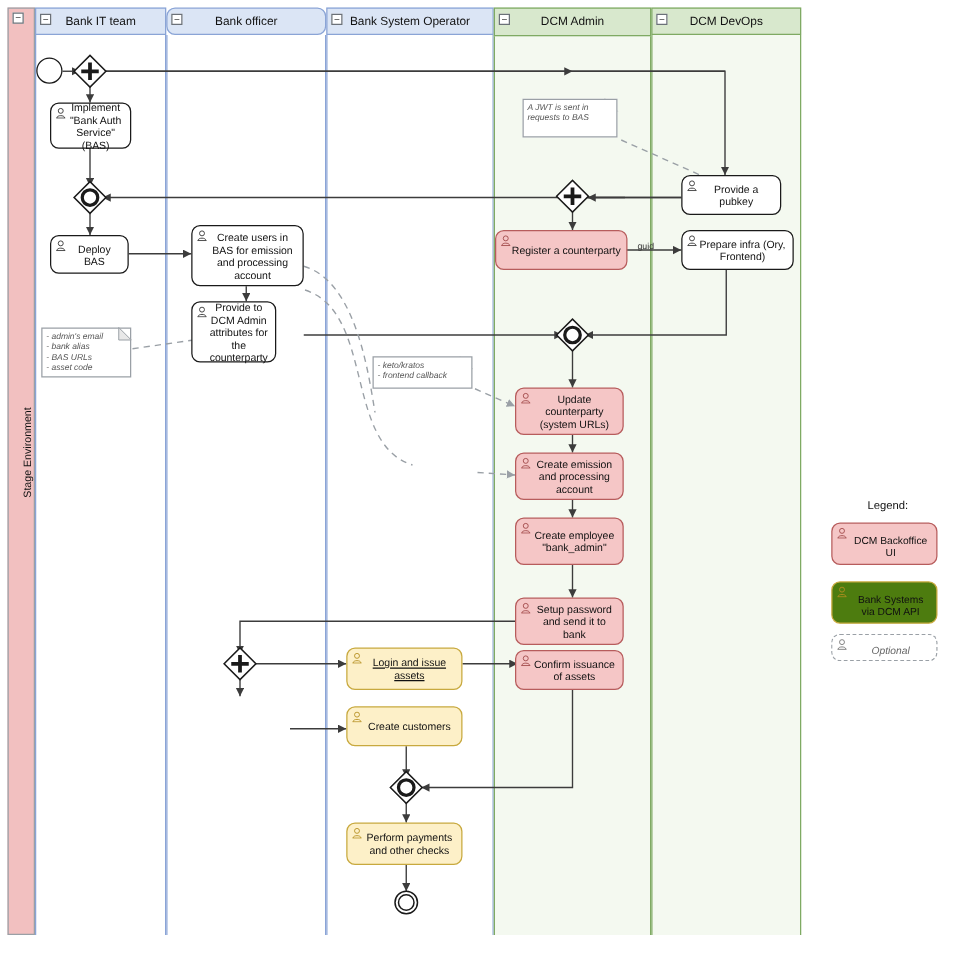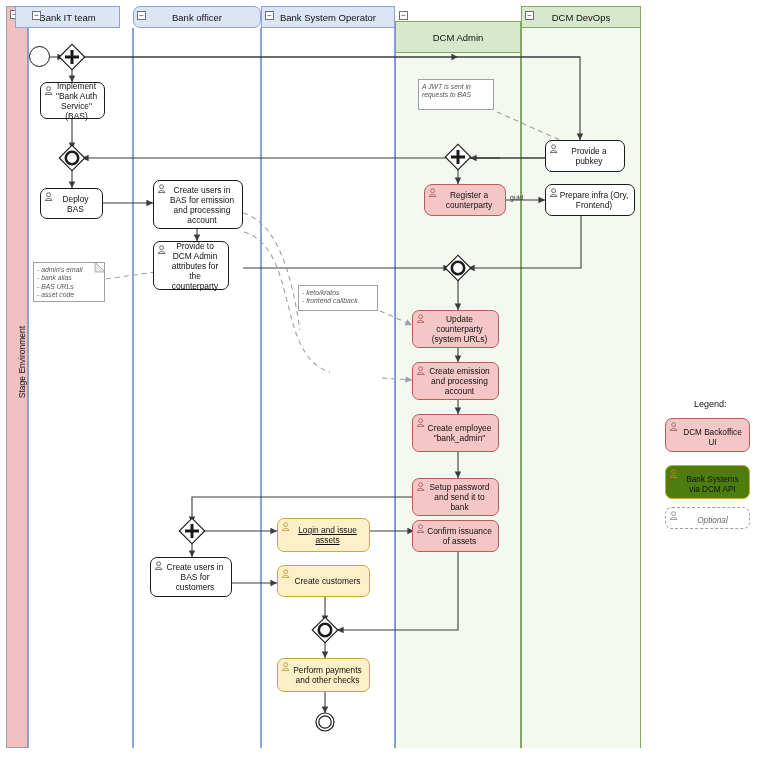--- a/index.html
+++ b/index.html
@@ -53,36 +53,36 @@
     <span class="legend-title" style="position:absolute;left:-35px;top:350px;width:100px;text-align:center;transform:rotate(-90deg);font-size:8.5px;">Stage Environment</span>
   </div>
   <div class="collapse-box" style="left:10px;top:10px;">−</div>
 
   <div class="lane-body blue" style="left:28px;top:28px;width:105px;height:720px;"></div>
   <div class="lane-body blue" style="left:133px;top:28px;width:128px;height:720px;"></div>
   <div class="lane-body blue" style="left:261px;top:28px;width:134px;height:720px;"></div>
   <div class="lane-body green" style="left:395px;top:28px;width:126px;height:720px;"></div>
   <div class="lane-body green" style="left:521px;top:28px;width:120px;height:720px;"></div>
 
-  <div class="lane-head blue" style="left:15px;top:6px;width:105px;height:22px;">
+  <div class="lane-head blue" style="left:28px;top:6px;width:105px;height:22px;">
     <span>Bank IT team</span>
     </div>
   <div class="collapse-box" style="left:32px;top:11px;">−</div>
 
   <div class="lane-head blue" style="left:133px;top:6px;width:128px;height:22px;border-radius:7px;">
     <span>Bank officer</span>
     </div>
   <div class="collapse-box" style="left:137px;top:11px;">−</div>
 
   <div class="lane-head blue" style="left:261px;top:6px;width:134px;height:22px;">
     <span>Bank System Operator</span>
     </div>
   <div class="collapse-box" style="left:265px;top:11px;">−</div>
 
-  <div class="lane-head green" style="left:395px;top:21px;width:126px;height:32px;">
+  <div class="lane-head green" style="left:395px;top:6px;width:126px;height:23px;">
     <span>DCM Admin</span>
     </div>
   <div class="collapse-box" style="left:399px;top:11px;">−</div>
 
   <div class="lane-head green" style="left:521px;top:6px;width:120px;height:22px;">
     <span>DCM DevOps</span>
     </div>
   <div class="collapse-box" style="left:525px;top:11px;">−</div>
 
   <svg class="edges" viewBox="0 0 775 763">
@@ -229,37 +229,29 @@
 
   <div class="task white" style="left:153px;top:180px;width:90px;height:49px;">
     <svg class="task-ico" viewBox="0 0 12 10">
         <circle cx="5" cy="3" r="2.2" fill="none" stroke="#333" stroke-width=".8"></circle>
         <path d="M1.6,9.2 C1.6,6.6 8.4,6.6 8.4,9.2" fill="none" stroke="#333" stroke-width=".8"></path>
         <path d="M1,9.4 L9,9.4" stroke="#333" stroke-width=".8"></path>
       </svg>
     <span>Create users in BAS for emission and processing account</span>
   </div>
 
-  <div class="task white" style="left:153px;top:241px;width:76px;height:49px;">
+  <div class="task white" style="left:153px;top:241px;width:68px;height:49px;">
     <svg class="task-ico" viewBox="0 0 12 10">
         <circle cx="5" cy="3" r="2.2" fill="none" stroke="#333" stroke-width=".8"></circle>
         <path d="M1.6,9.2 C1.6,6.6 8.4,6.6 8.4,9.2" fill="none" stroke="#333" stroke-width=".8"></path>
         <path d="M1,9.4 L9,9.4" stroke="#333" stroke-width=".8"></path>
       </svg>
     <span>Provide to DCM Admin attributes for the counterparty</span>
   </div>
 
-  <div class="task white" style="left:150px;top:557px;width:82px;height:40px;">
-    <svg class="task-ico" viewBox="0 0 12 10">
-        <circle cx="5" cy="3" r="2.2" fill="none" stroke="#333" stroke-width=".8"></circle>
-        <path d="M1.6,9.2 C1.6,6.6 8.4,6.6 8.4,9.2" fill="none" stroke="#333" stroke-width=".8"></path>
-        <path d="M1,9.4 L9,9.4" stroke="#333" stroke-width=".8"></path>
-      </svg>
-    <span>Create users in BAS for customers</span>
-  </div>
 
   <div class="task yellow" style="left:277px;top:518px;width:93px;height:34px;text-decoration:underline;">
     <svg class="task-ico" viewBox="0 0 12 10">
         <circle cx="5" cy="3" r="2.2" fill="none" stroke="#b59021" stroke-width=".8"></circle>
         <path d="M1.6,9.2 C1.6,6.6 8.4,6.6 8.4,9.2" fill="none" stroke="#b59021" stroke-width=".8"></path>
         <path d="M1,9.4 L9,9.4" stroke="#b59021" stroke-width=".8"></path>
       </svg>
     <span>Login and issue assets</span>
   </div>
 
@@ -274,21 +266,21 @@
 
   <div class="task yellow" style="left:277px;top:658px;width:93px;height:34px;">
     <svg class="task-ico" viewBox="0 0 12 10">
         <circle cx="5" cy="3" r="2.2" fill="none" stroke="#b59021" stroke-width=".8"></circle>
         <path d="M1.6,9.2 C1.6,6.6 8.4,6.6 8.4,9.2" fill="none" stroke="#b59021" stroke-width=".8"></path>
         <path d="M1,9.4 L9,9.4" stroke="#b59021" stroke-width=".8"></path>
       </svg>
     <span>Perform payments and other checks</span>
   </div>
 
-  <div class="task red" style="left:424px;top:184px;width:82px;height:32px;border-radius:8px;">
+  <div class="task red" style="left:396px;top:184px;width:106px;height:32px;">
     <svg class="task-ico" viewBox="0 0 12 10">
         <circle cx="5" cy="3" r="2.2" fill="none" stroke="#a04a4a" stroke-width=".8"></circle>
         <path d="M1.6,9.2 C1.6,6.6 8.4,6.6 8.4,9.2" fill="none" stroke="#a04a4a" stroke-width=".8"></path>
         <path d="M1,9.4 L9,9.4" stroke="#a04a4a" stroke-width=".8"></path>
       </svg>
     <span>Register a counterparty</span>
   </div>
 
   <div class="task red" style="left:412px;top:310px;width:87px;height:38px;">
     <svg class="task-ico" viewBox="0 0 12 10">

